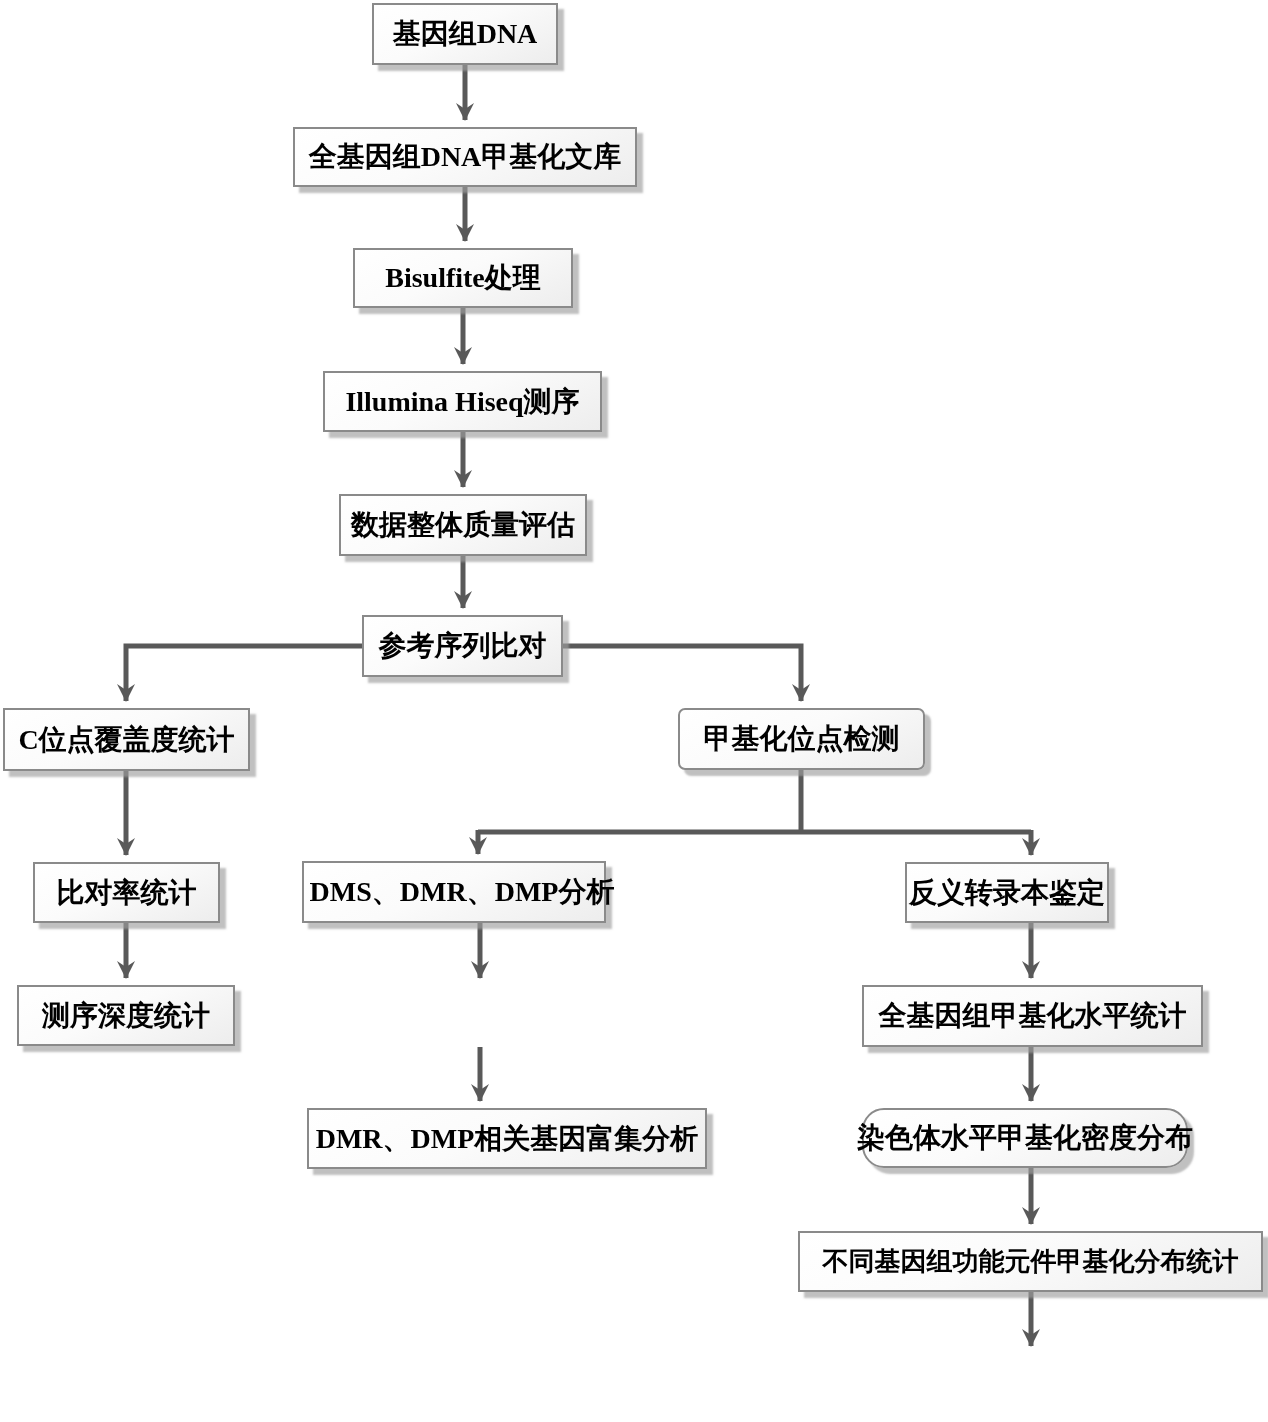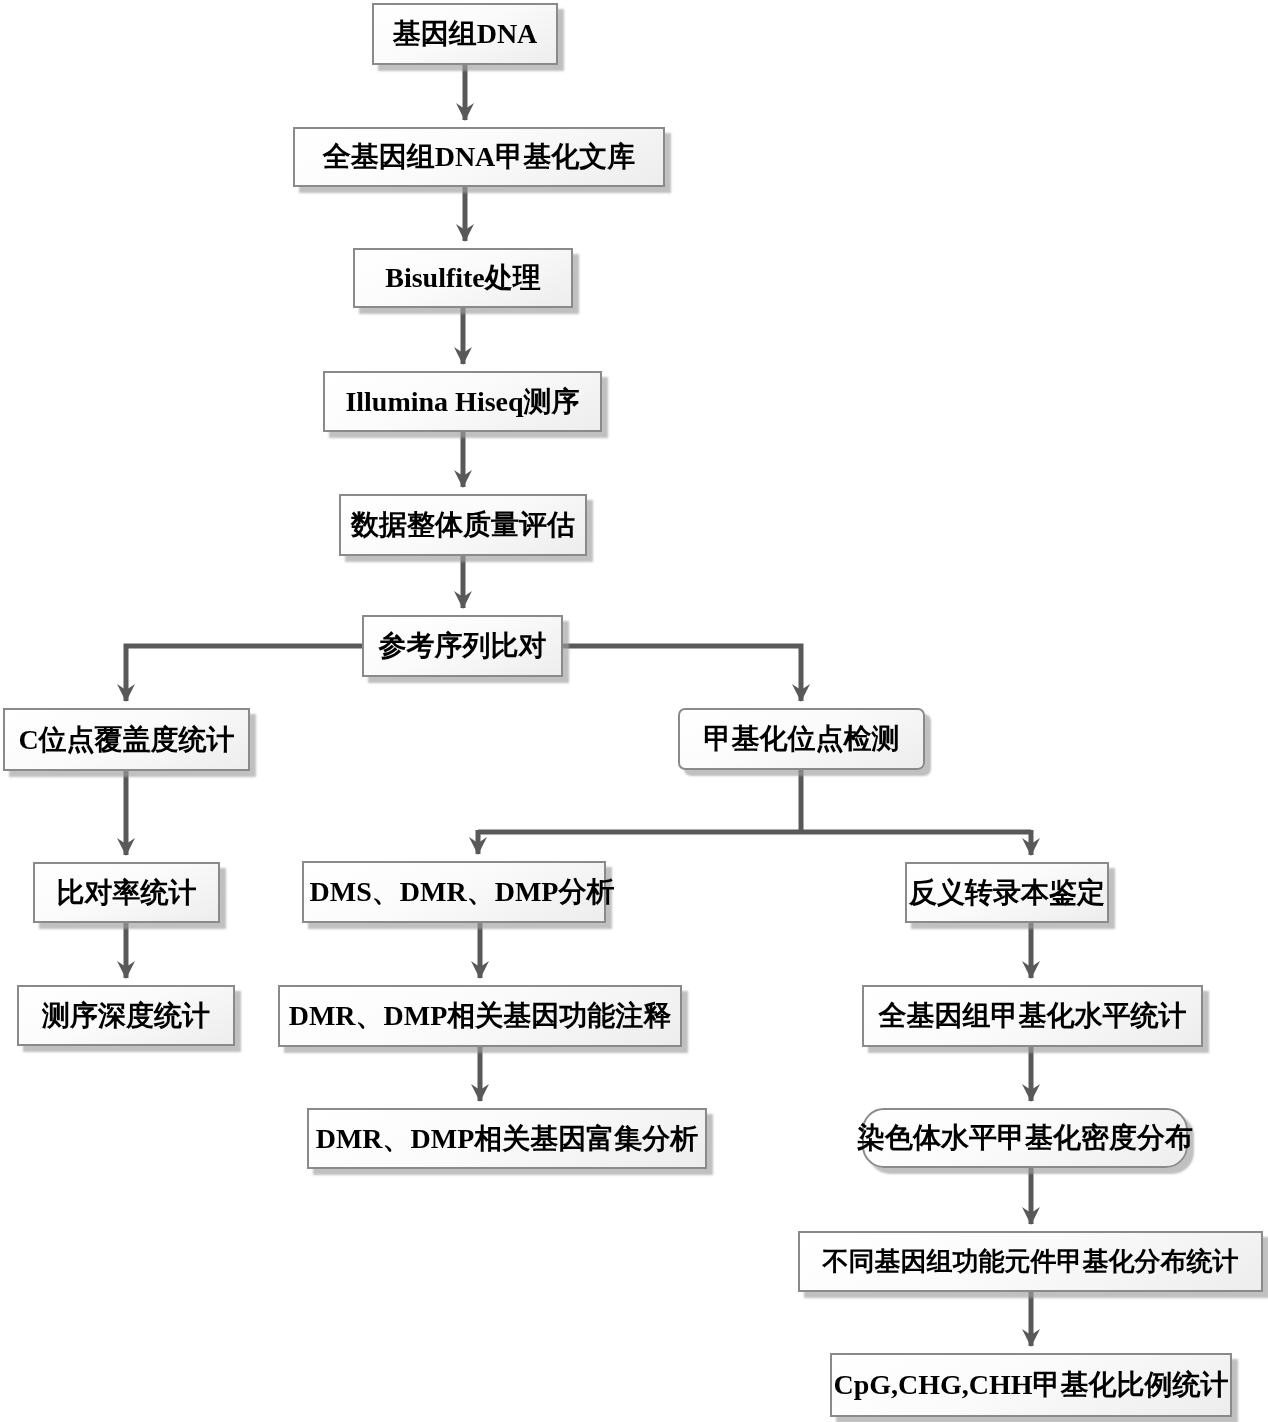--- a/index.html
+++ b/index.html
@@ -68,31 +68,29 @@
       <path d="M480,923 L480,978" marker-end="url(#arrowhead)"></path>
       <path d="M480,1047 L480,1101" marker-end="url(#arrowhead)"></path>
       <path d="M1031,923 L1031,978" marker-end="url(#arrowhead)"></path>
       <path d="M1031,1047 L1031,1101" marker-end="url(#arrowhead)"></path>
       <path d="M1031,1168 L1031,1224" marker-end="url(#arrowhead)"></path>
       <path d="M1031,1292 L1031,1346" marker-end="url(#arrowhead)"></path>
     </g>
   </svg>
 
   <div class="node" style="left:372px; top:3px;    width:186px; height:62px;">基因组DNA</div>
-  <div class="node" style="left:293px; top:127px;  width:372px; height:60px;">全基因组DNA甲基化文库</div>
+  <div class="node" style="left:293px; top:127px;  width:344px; height:60px;">全基因组DNA甲基化文库</div>
   <div class="node" style="left:353px; top:248px;  width:220px; height:60px;">Bisulfite处理</div>
   <div class="node" style="left:323px; top:371px;  width:279px; height:61px;">Illumina Hiseq测序</div>
   <div class="node" style="left:339px; top:494px;  width:248px; height:62px;">数据整体质量评估</div>
   <div class="node" style="left:362px; top:615px;  width:201px; height:62px;">参考序列比对</div>
   <div class="node" style="left:3px;   top:708px;  width:247px; height:63px;">C位点覆盖度统计</div>
   <div class="node" style="left:33px;  top:862px;  width:187px; height:61px;">比对率统计</div>
   <div class="node" style="left:17px;  top:985px;  width:218px; height:61px;">测序深度统计</div>
   <div class="node" style="left:678px; top:708px;  width:247px; height:62px;border-radius:7px;">甲基化位点检测</div>
   <div class="node" style="left:302px; top:861px;  width:304px; height:62px;padding-left:16px;">DMS、DMR、DMP分析</div>
-  <div class="node" style="left:278px; top:985px;  width:404px; height:62px;">DMR、DMP相关基因功能注释</div>
   <div class="node" style="left:278px; top:1108px; width:400px; height:61px;margin-left:29px;">DMR、DMP相关基因富集分析</div>
   <div class="node" style="left:905px; top:862px;  width:204px; height:61px;">反义转录本鉴定</div>
   <div class="node" style="left:862px; top:985px;  width:341px; height:62px;">全基因组甲基化水平统计</div>
   <div class="node" style="left:862px; top:1108px; width:326px; height:60px;border-radius:22px;">染色体水平甲基化密度分布</div>
   <div class="node small" style="left:798px; top:1231px; width:465px; height:61px;">不同基因组功能元件甲基化分布统计</div>
-  <div class="node" style="left:830px; top:1353px; width:402px; height:64px;">CpG,CHG,CHH甲基化比例统计</div>
 
 </div>
 
 </body></html>

